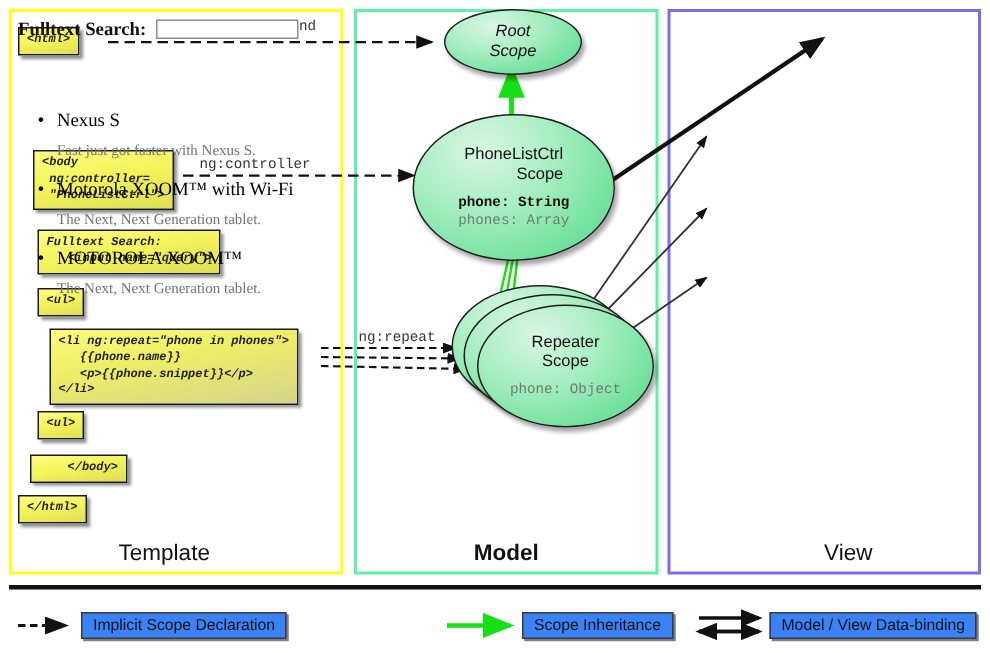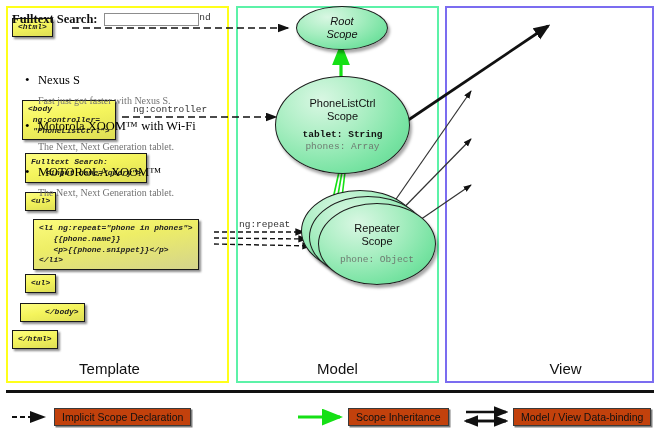--- a/index.html
+++ b/index.html
@@ -55,38 +55,38 @@
   .view-name{font-family:"Liberation Serif",serif;font-size:12.5px;color:#000;
              position:relative;padding-left:18px;line-height:20px;}
   .view-name .bullet{position:absolute;left:5px;top:0;line-height:20px;font-size:13px;}
   .view-snippet{font-family:"Liberation Serif",serif;font-size:10px;color:#737373;
                 padding-left:18px;line-height:22px;}
 
   
   .legend-bar{position:absolute;left:6px;top:390px;width:648px;height:3px;background:#111;}
   .legend{position:absolute;top:403px;left:0;width:660px;height:28px;}
   .lg-item{position:absolute;display:flex;align-items:center;gap:7px;}
-  .lg-box{border:1px solid #3a3a3a;background:#c2410c;box-shadow:1.5px 1.5px 0 rgba(0,0,0,.5);
+  .lg-box{border:1px solid #3a3a3a;background:#3b82f6;box-shadow:1.5px 1.5px 0 rgba(0,0,0,.5);
           font-size:10.5px;color:#111;padding:2px 7px;white-space:nowrap;
           font-family:"Liberation Sans",sans-serif;}
 
   svg{position:absolute;left:0;top:0;width:660px;height:435px;overflow:visible;}
   #wires{pointer-events:none;}
 </style>
 </head>
 <body>
 
 <div id="root">
 
   <div class="col col-template"></div>
   <div class="col col-model"></div>
   <div class="col col-view"></div>
 
   <div class="col-title" style="left:6px;top:360px;width:207px;">Template</div>
-  <div class="col-title" style="left:236px;top:360px;width:203px;">Model</div>
+  <div class="col-title" style="left:236px;top:360px;width:203px;font-weight:bold;">Model</div>
   <div class="col-title" style="left:445px;top:360px;width:241px;">View</div>
 
   <svg id="wires" viewBox="0 0 660 435">
     <defs>
       <marker id="ah-black" markerWidth="8" markerHeight="8" refX="7" refY="3" orient="auto">
         <path d="M0,0 L8,3 L0,6 z" fill="#111"></path>
       </marker>
       <marker id="ah-black-thin" markerWidth="7" markerHeight="7" refX="6.2" refY="2.6" orient="auto">
         <path d="M0,0 L7,2.6 L0,5.2 z" fill="#111"></path>
       </marker>
@@ -158,25 +158,25 @@
 
   <div class="conn-label" style="left:148px;top:12px;">ng:autobind</div>
   <div class="conn-label" style="left:133px;top:104px;">ng:controller</div>
   <div class="conn-label" style="left:239px;top:219px;text-align:center;">ng:repeat</div>
 
   <div class="ell" style="left:296px;top:6px;width:90px;height:42px;font-style:italic;">
     <div class="ell-title" style="white-space:pre-line">Root
 Scope</div>
   </div>
 
-  <div class="ell" style="left:275px;top:76px;width:133px;height:96px;">
+  <div class="ell" style="left:275px;top:76px;width:133px;height:96px;text-align:right;">
     <div class="ell-title" style="white-space:pre-line">PhoneListCtrl
 Scope</div>
     <div class="ell-props">
-      <div class="p-strong">tablet: String</div>
+      <div class="p-strong">phone: String</div>
       <div class="p-dim">phones: Array</div>
     </div>
   </div>
 
   <div class="ell" style="left:301px;top:190px;width:116px;height:80px;"></div>
   <div class="ell" style="left:309px;top:196px;width:116px;height:80px;"></div>
   <div class="ell" style="left:318px;top:203px;width:116px;height:80px;">
     <div class="ell-title" style="white-space:pre-line">Repeater
 Scope</div>
     <div class="ell-props">

